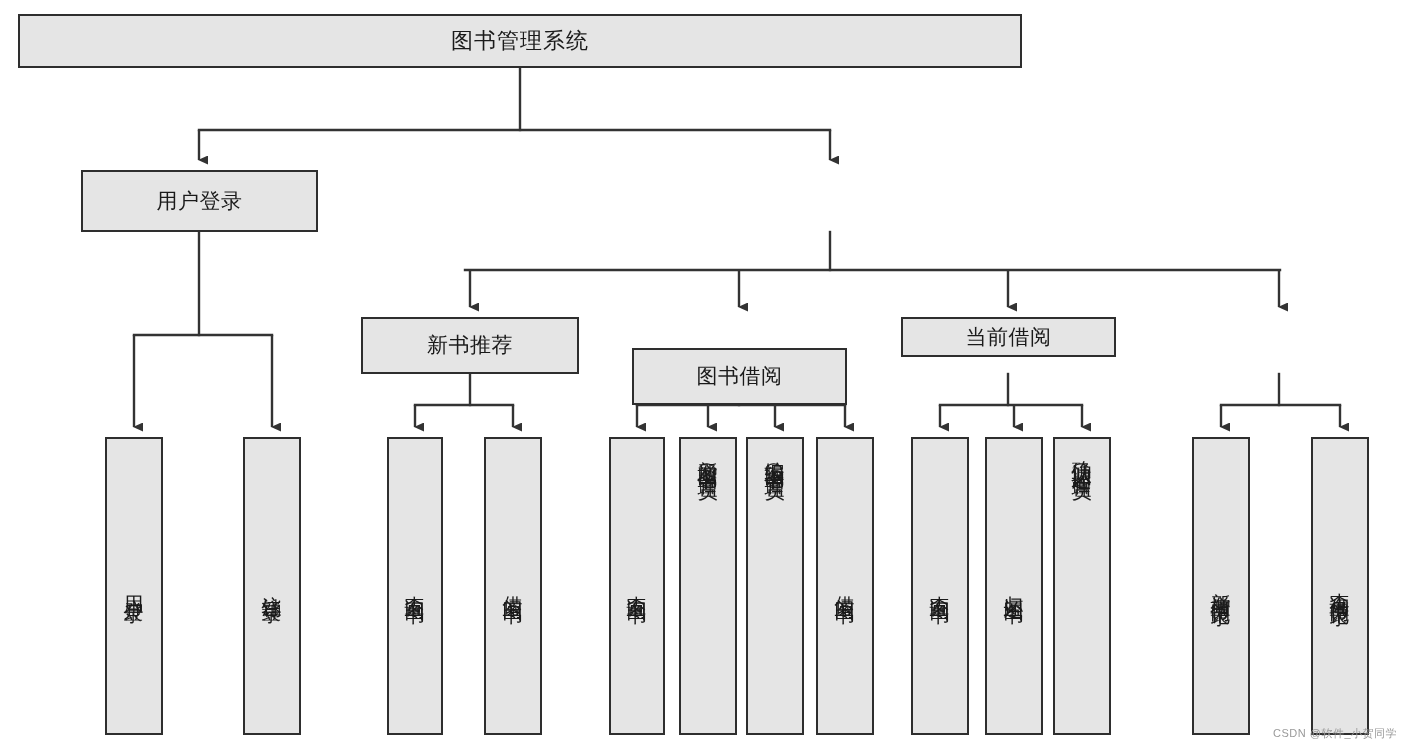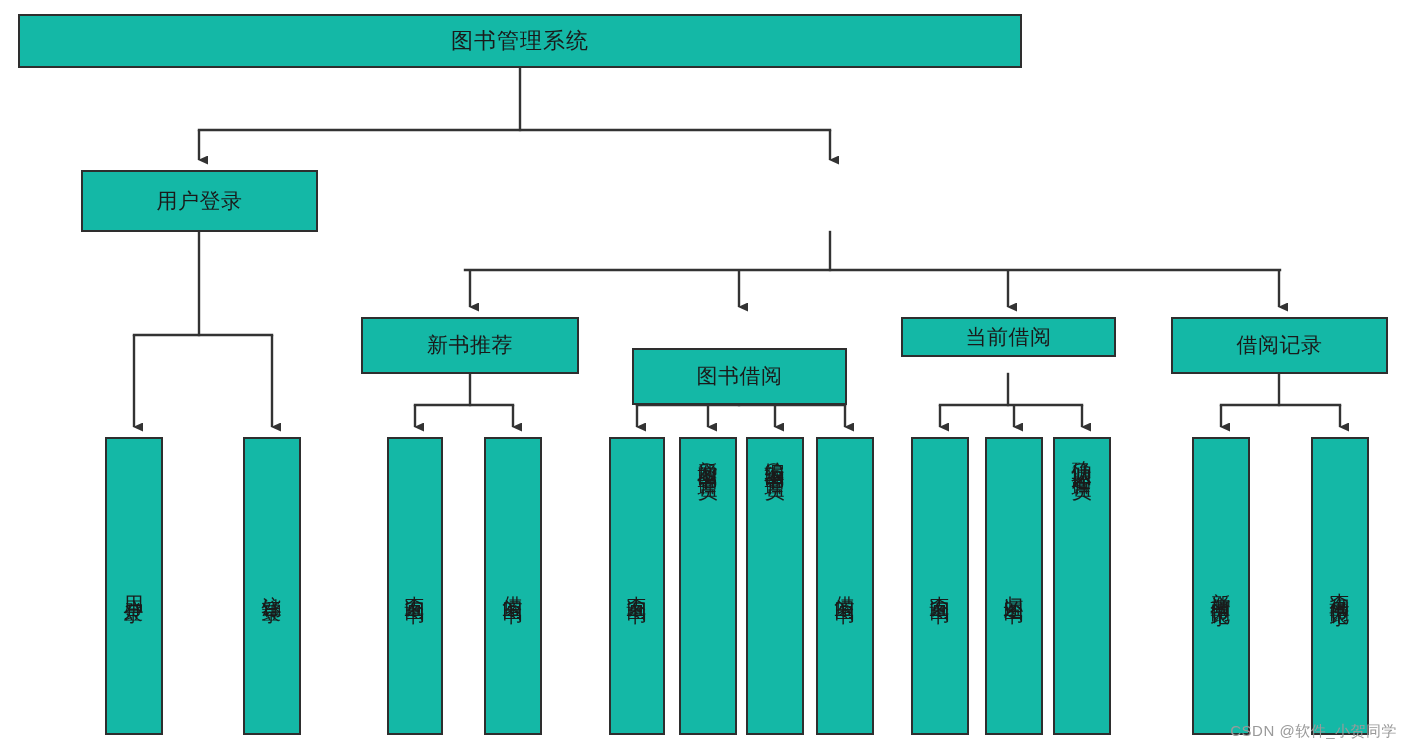--- a/index.html
+++ b/index.html
@@ -21,21 +21,21 @@
     position: absolute;
     left: 0;
     top: 0;
     width: 1405px;
     height: 747px;
     pointer-events: none;
   }
   .node {
     position: absolute;
     box-sizing: border-box;
-    background: #14b8a6;
+    background: #e5e5e5;
     border: 2px solid #2e2e2e;
     display: flex;
     align-items: center;
     justify-content: center;
     color: #1a1a1a;
   }
   .node-label {
     display: block;
     text-align: center;
     line-height: 1.18;
@@ -63,21 +63,21 @@
     white-space: pre;
   }
   .node.vert.centered {
     align-items: center;
     padding-top: 0;
   }
   #watermark {
     position: absolute;
     right: 8px;
     bottom: 6px;
-    font-size: 15px;
+    font-size: 11px;
     color: #9a9a9a;
     letter-spacing: 0.5px;
     white-space: nowrap;
     user-select: none;
   }
 </style>
 </head>
 <body>
 
 <div id="diagram-root">
@@ -141,23 +141,20 @@
   </div>
 
   <div class="node horiz" style="left:632px; top:317px; width:215px; height:57px;margin-top:31px;">
     <span class="node-label">图书借阅</span>
   </div>
 
   <div class="node horiz" style="left:901px; top:317px; width:215px; height:40px;">
     <span class="node-label">当前借阅</span>
   </div>
 
-  <div class="node horiz" style="left:1171px; top:317px; width:217px; height:57px;">
-    <span class="node-label">借阅记录</span>
-  </div>
 
   <div class="node vert centered" style="left:105px; top:437px; width:58px; height:298px;">
     <span class="node-label">用户登录</span>
   </div>
 
   <div class="node vert centered" style="left:243px; top:437px; width:58px; height:298px;">
     <span class="node-label">注销登录</span>
   </div>
 
   <div class="node vert centered" style="left:387px; top:437px; width:56px; height:298px;">

